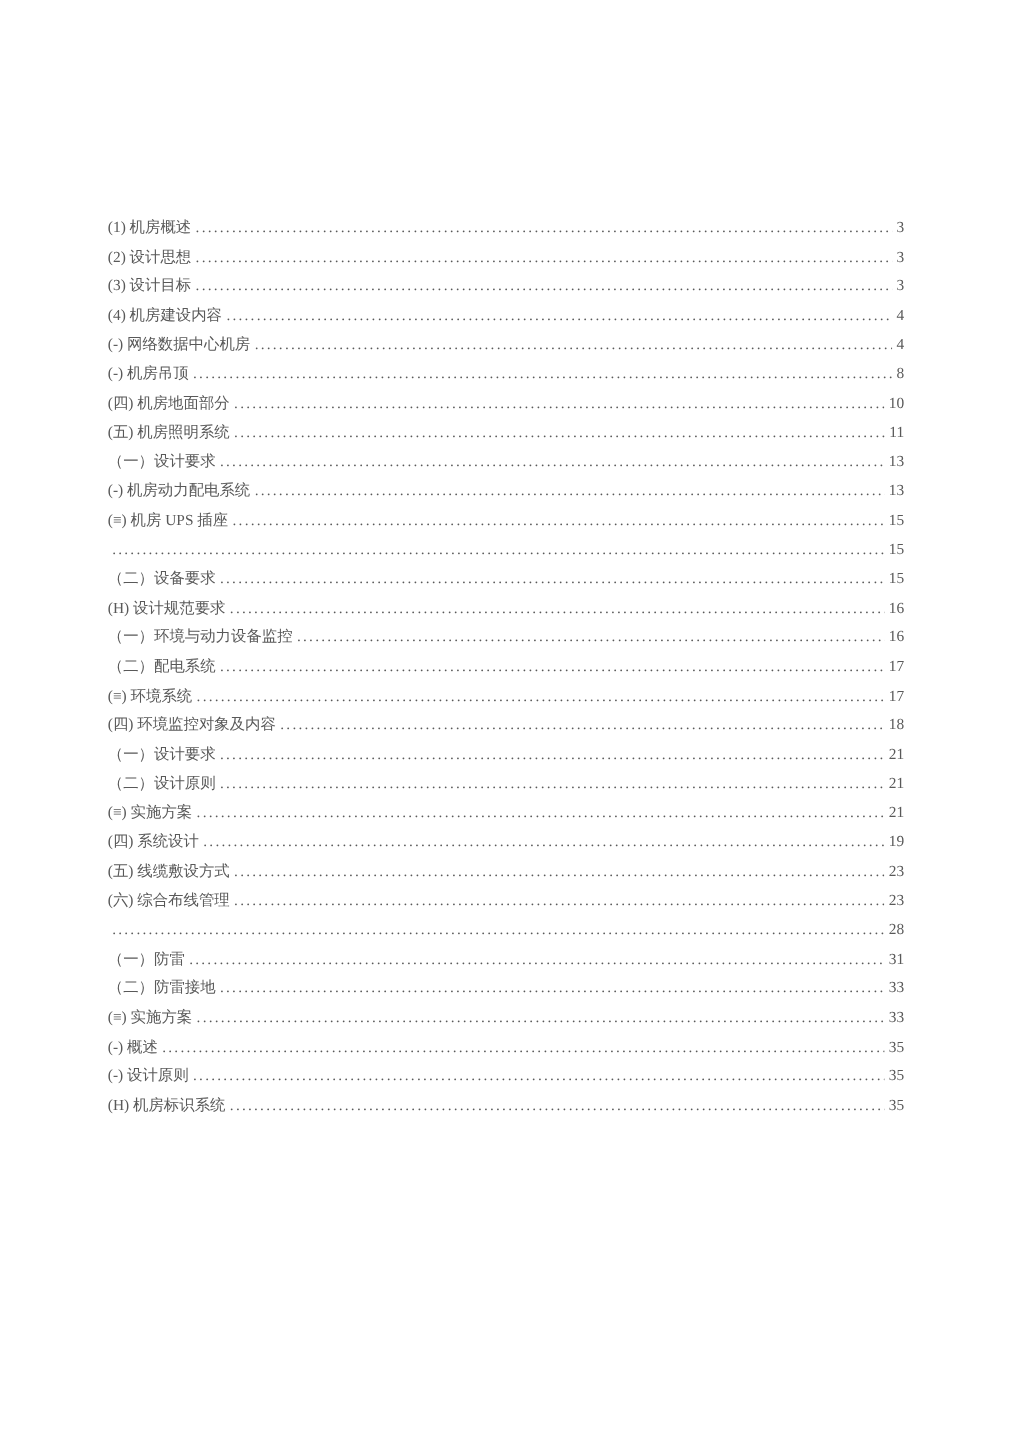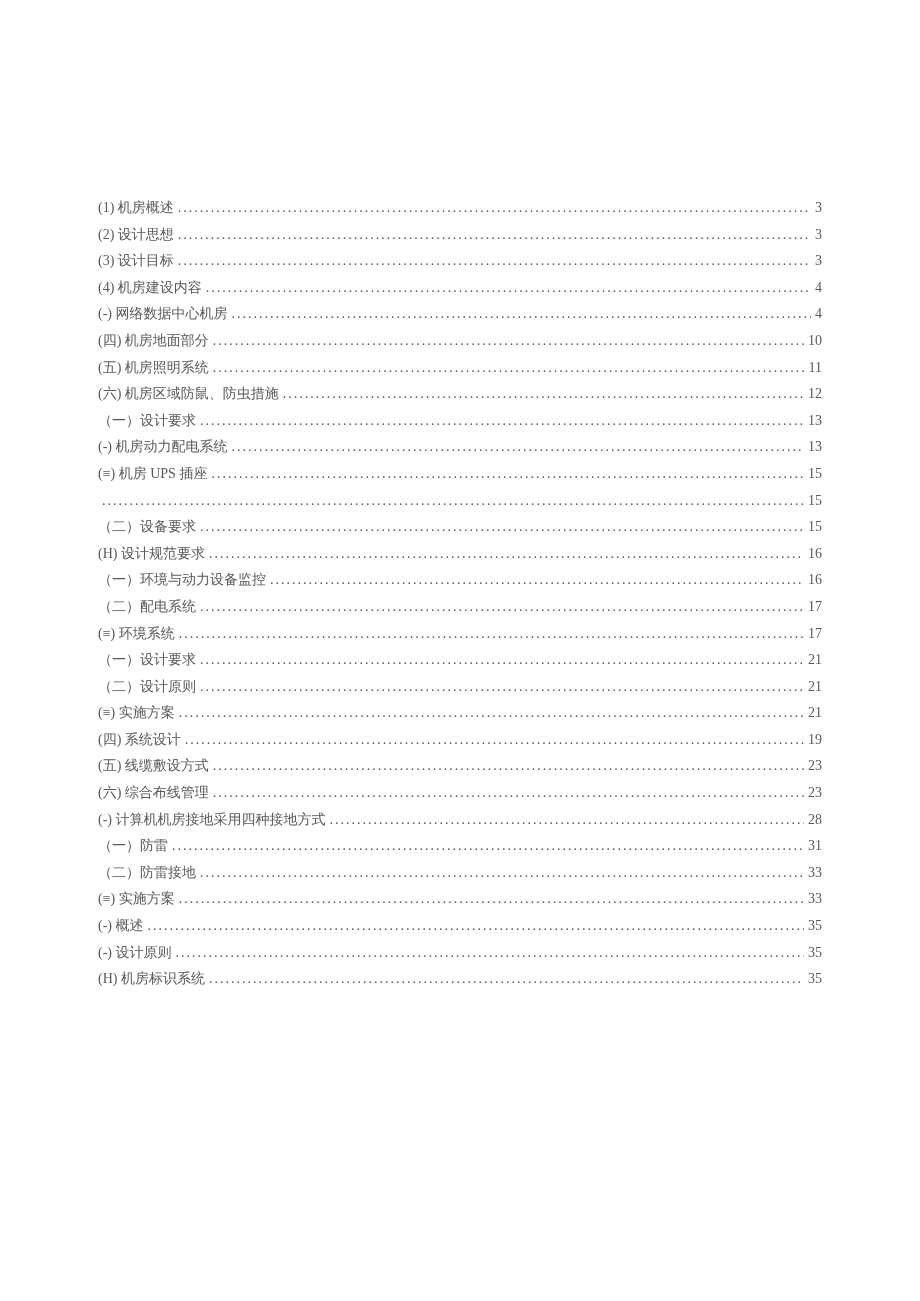--- a/index.html
+++ b/index.html
@@ -61,35 +61,35 @@
       <span class="toc-label">(4) 机房建设内容</span>
       <span class="toc-dots"></span>
       <span class="toc-page">4</span>
     </div>
     <div class="toc-entry">
       <span class="toc-label">(-) 网络数据中心机房</span>
       <span class="toc-dots"></span>
       <span class="toc-page">4</span>
     </div>
     <div class="toc-entry">
+      <span class="toc-label">(-) 机房吊顶</span>
+      <span class="toc-dots"></span>
+      <span class="toc-page">8</span>
+    </div>
+    <div class="toc-entry">
       <span class="toc-label">(四) 机房地面部分</span>
       <span class="toc-dots"></span>
       <span class="toc-page">10</span>
     </div>
     <div class="toc-entry">
       <span class="toc-label">(五) 机房照明系统</span>
       <span class="toc-dots"></span>
       <span class="toc-page">11</span>
     </div>
     <div class="toc-entry">
-      <span class="toc-label">(六) 机房区域防鼠、防虫措施</span>
-      <span class="toc-dots"></span>
-      <span class="toc-page">12</span>
-    </div>
-    <div class="toc-entry">
       <span class="toc-label">（一）设计要求</span>
       <span class="toc-dots"></span>
       <span class="toc-page">13</span>
     </div>
     <div class="toc-entry">
       <span class="toc-label">(-) 机房动力配电系统</span>
       <span class="toc-dots"></span>
       <span class="toc-page">13</span>
     </div>
     <div class="toc-entry">
@@ -120,20 +120,25 @@
       <span class="toc-label">（二）配电系统</span>
       <span class="toc-dots"></span>
       <span class="toc-page">17</span>
     </div>
     <div class="toc-entry">
       <span class="toc-label">(≡) 环境系统</span>
       <span class="toc-dots"></span>
       <span class="toc-page">17</span>
     </div>
     <div class="toc-entry">
+      <span class="toc-label">(四) 环境监控对象及内容</span>
+      <span class="toc-dots"></span>
+      <span class="toc-page">18</span>
+    </div>
+    <div class="toc-entry">
       <span class="toc-label">（一）设计要求</span>
       <span class="toc-dots"></span>
       <span class="toc-page">21</span>
     </div>
     <div class="toc-entry">
       <span class="toc-label">（二）设计原则</span>
       <span class="toc-dots"></span>
       <span class="toc-page">21</span>
     </div>
     <div class="toc-entry">
@@ -150,21 +155,20 @@
       <span class="toc-label">(五) 线缆敷设方式</span>
       <span class="toc-dots"></span>
       <span class="toc-page">23</span>
     </div>
     <div class="toc-entry">
       <span class="toc-label">(六) 综合布线管理</span>
       <span class="toc-dots"></span>
       <span class="toc-page">23</span>
     </div>
     <div class="toc-entry">
-      <span class="toc-label">(-) 计算机机房接地采用四种接地方式</span>
       <span class="toc-dots"></span>
       <span class="toc-page">28</span>
     </div>
     <div class="toc-entry">
       <span class="toc-label">（一）防雷</span>
       <span class="toc-dots"></span>
       <span class="toc-page">31</span>
     </div>
     <div class="toc-entry">
       <span class="toc-label">（二）防雷接地</span>

